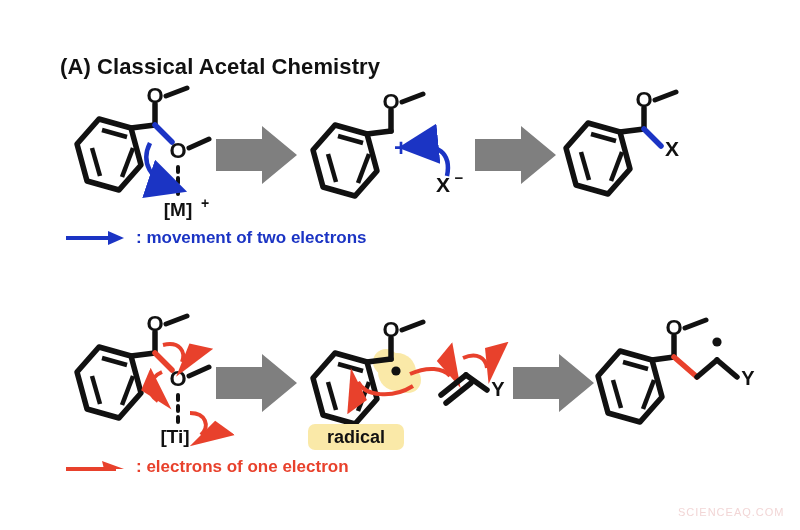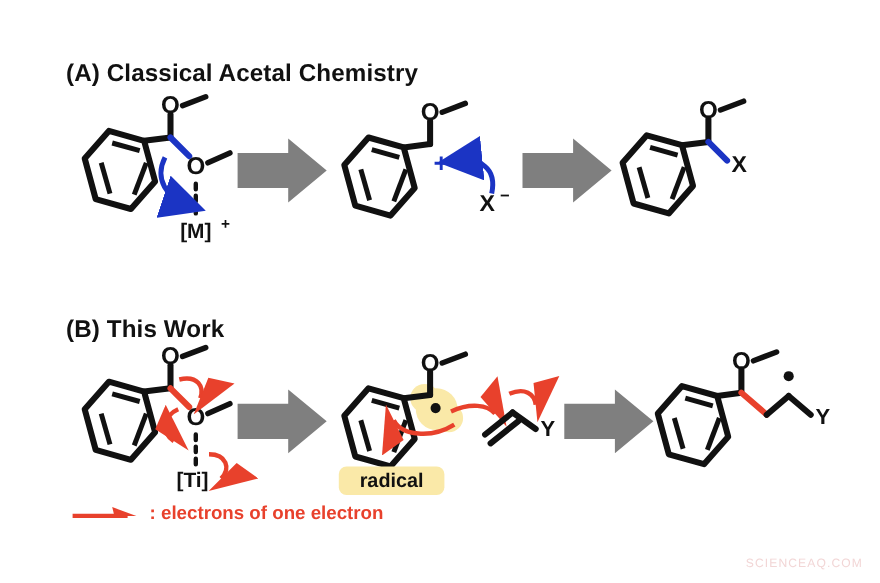--- a/index.html
+++ b/index.html
@@ -28,21 +28,20 @@
     font-family:"Liberation Sans", sans-serif;white-space:nowrap;
   }
   .lbl{font-family:"Liberation Sans", sans-serif;}
 </style>
 </head>
 <body>
 
 <div class="scheme-root">
 
   <div class="panel-title" id="title-a">(A) Classical Acetal Chemistry</div>
-  <div class="panel-title" id="title-b">(B) This Work</div>
 
   <svg class="svg-layer" width="800" height="530" viewBox="0 0 800 530">
     <defs>
       <marker id="blue-head" markerWidth="9" markerHeight="9" refX="5" refY="4.5" orient="auto">
         <path d="M0,0 L9,4.5 L0,9 Z" fill="#1b34c4"></path>
       </marker>
       <marker id="red-halfhead" markerWidth="10" markerHeight="10" refX="6" refY="7" orient="auto">
         <path d="M0,1 L10,7 L1,7 Z" fill="#e8412c"></path>
       </marker>
     </defs>
@@ -189,20 +188,27 @@
       <line x1="685" y1="328" x2="706" y2="320" stroke="#111111" stroke-width="5" stroke-linecap="round"></line>
 
       <line x1="674" y1="357" x2="697" y2="377" stroke="#e8412c" stroke-width="5.5" stroke-linecap="round"></line>
       <line x1="697" y1="377" x2="717" y2="360" stroke="#111111" stroke-width="5.5" stroke-linecap="round"></line>
       <line x1="717" y1="360" x2="737" y2="377" stroke="#111111" stroke-width="5.5" stroke-linecap="round"></line>
       <circle cx="717" cy="342" r="4.6" fill="#111111"></circle>
       <text x="748" y="385" class="lbl" text-anchor="middle" font-size="20" font-weight="bold" fill="#111111">Y</text>
     </g>
   </svg>
 
+  <div class="legend" id="legend-a">
+    <svg width="62" height="18" viewBox="0 0 62 18">
+      <line x1="2" y1="9" x2="48" y2="9" stroke="#1b34c4" stroke-width="4"></line>
+      <path d="M44,2 L60,9 L44,16 Z" fill="#1b34c4"></path>
+    </svg>
+    <span class="legend-text">: movement of two electrons</span>
+  </div>
 
   <div class="legend" id="legend-b">
     <svg width="62" height="18" viewBox="0 0 62 18">
       <line x1="2" y1="11" x2="52" y2="11" stroke="#e8412c" stroke-width="4"></line>
       <path d="M38,3 L60,11 L40,11 Z" fill="#e8412c"></path>
     </svg>
     <span class="legend-text">: electrons of one electron</span>
   </div>
 
   <div class="watermark">SCIENCEAQ.COM</div>

